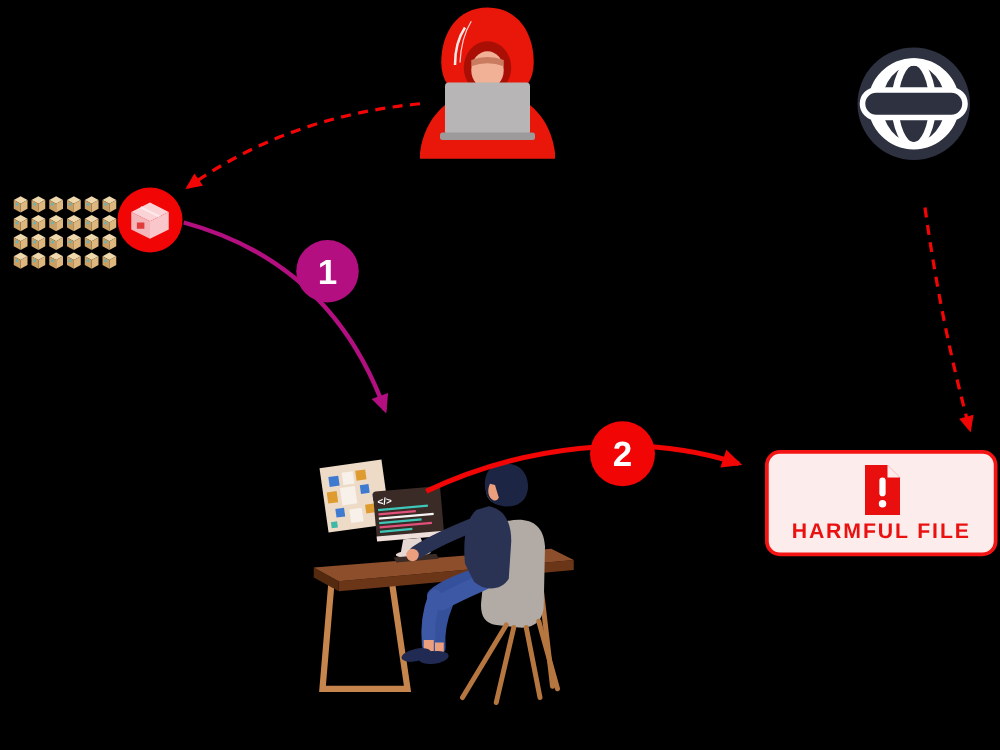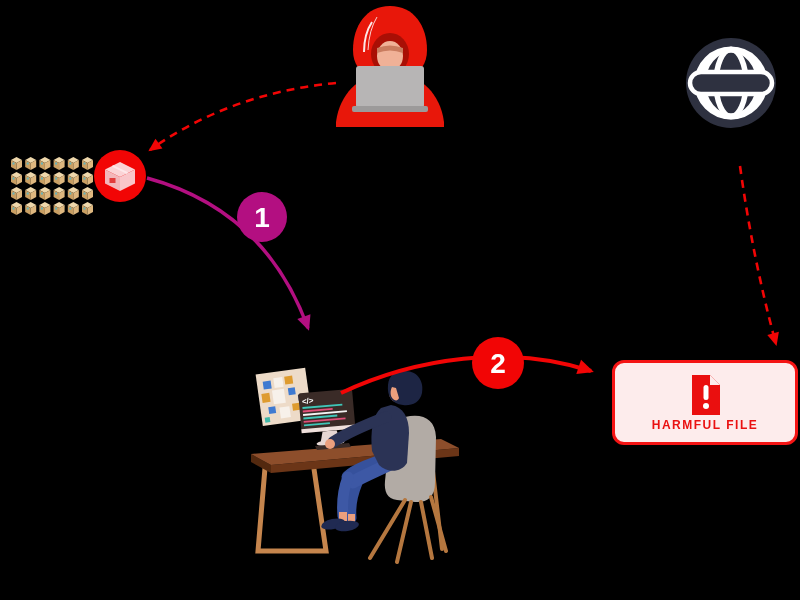--- a/index.html
+++ b/index.html
@@ -5,21 +5,21 @@
   html,body{margin:0;padding:0;background:#000;}
   .stage{position:relative;width:800px;height:600px;background:#000;overflow:hidden;
          font-family:"Liberation Sans", sans-serif;}
   .abs{position:absolute;}
   .harmful-card{
     left:612px;top:360px;width:186px;height:85px;box-sizing:border-box;
     background:#fdecec;border:3px solid #f41414;border-radius:12px;
     display:flex;flex-direction:column;align-items:center;justify-content:center;gap:4px;
   }
   .harmful-label{
-    color:#ea1111;font-weight:700;font-size:12px;letter-spacing:1.5px;line-height:1;
+    color:#ea1111;font-weight:700;font-size:17px;letter-spacing:1.5px;line-height:1;
   }
   svg{display:block;}
 </style>
 </head>
 <body>
 
 <div class="stage">
 
   <svg class="abs" style="left:320px;top:0px" width="140" height="130" viewBox="0 0 140 130">
     <path d="M16,122 C20,92 40,78 56,74 L84,74 C100,78 120,92 124,122 L124,127 L16,127 Z" fill="#e8170a"></path>

